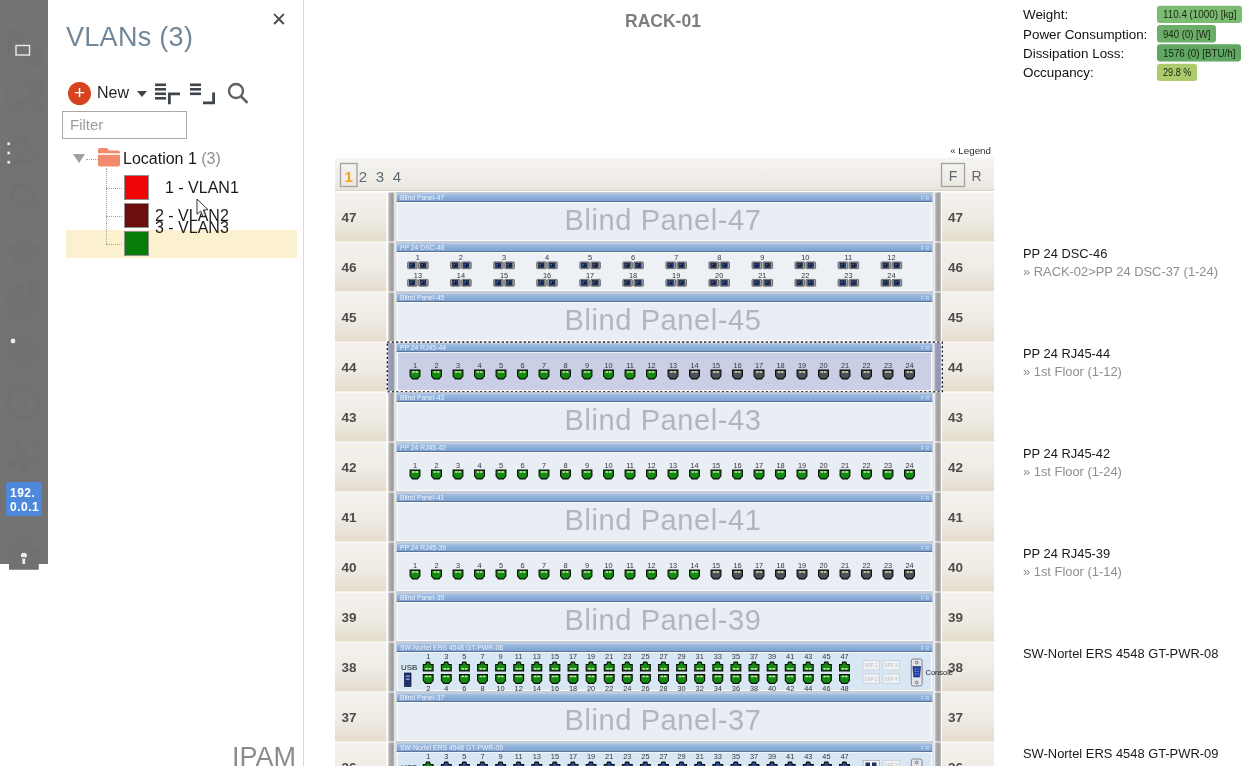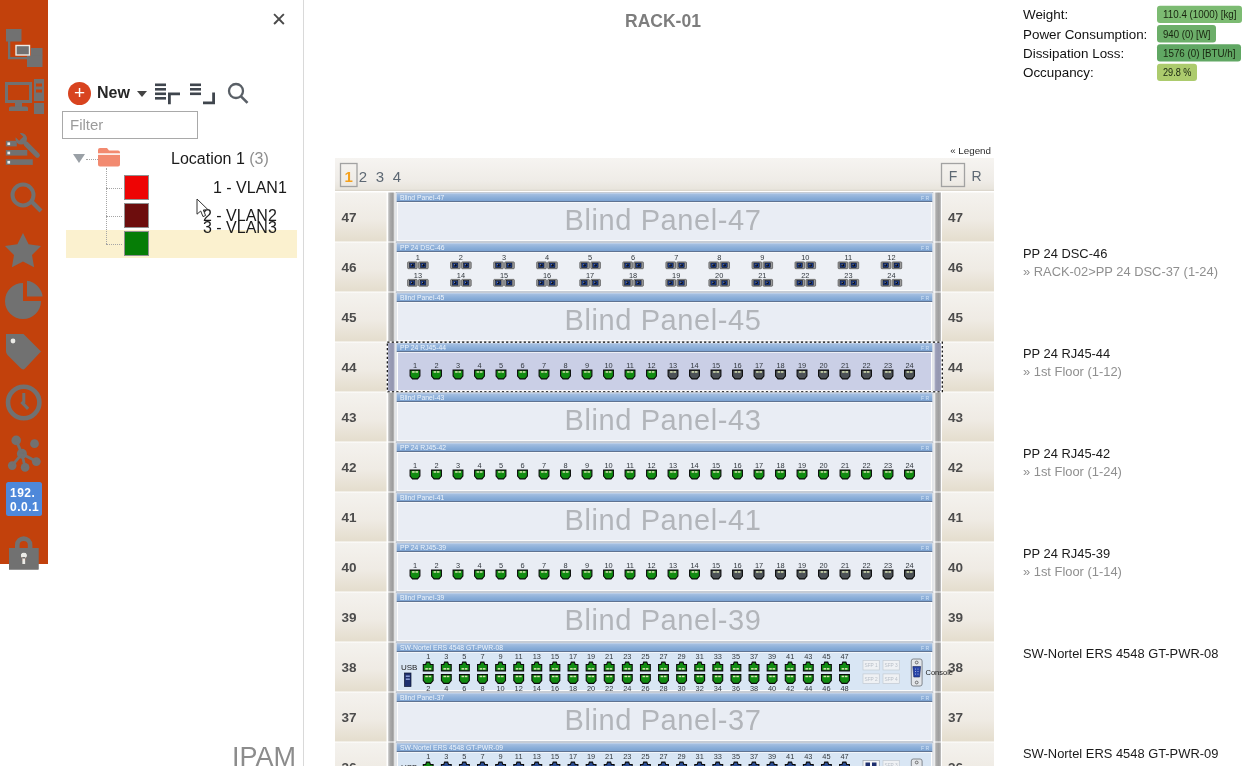--- a/index.html
+++ b/index.html
@@ -1,29 +1,29 @@
 <!DOCTYPE html>
 <html><head><meta charset="utf-8">
 <style>
 * { margin:0; padding:0; box-sizing:border-box; }
 html,body { width:1252px; height:766px; overflow:hidden; background:#fff;
   font-family:"Liberation Sans", sans-serif; position:relative; }
-#sidebar { position:absolute; left:0; top:0; width:48px; height:564px; background:#c2410c; }
+#sidebar { position:absolute; left:0; top:0; width:48px; height:564px; background:#737373; }
 #panel { position:absolute; left:48px; top:0; width:256px; height:766px; background:#fff;
   border-right:1px solid #d9d9d9; }
 #vtitle { position:absolute; left:18px; top:22px; font-size:27px; color:#72879a; letter-spacing:0.3px; }
 #xclose { position:absolute; left:223px; top:8px; font-size:19px; color:#4a4a4a; }
 #plusbtn { position:absolute; left:20px; top:82px; width:23px; height:23px; border-radius:50%;
   background:#d8431f; color:#fff; text-align:center; line-height:21px; font-size:19px; }
-#newtxt { position:absolute; left:49px; top:84px; font-size:16px; color:#262626;font-weight:bold; }
+#newtxt { position:absolute; left:49px; top:84px; font-size:16px; color:#262626; }
 #caret { position:absolute; left:89px; top:91px; width:0; height:0;
   border-left:5px solid transparent; border-right:5px solid transparent; border-top:6px solid #444; }
-#filter { position:absolute; left:14px; top:111px; width:136px; height:28px;
+#filter { position:absolute; left:14px; top:111px; width:125px; height:28px;
   border:1px solid #a9a9a9; font-size:15px; color:#9b9b9b; padding:4px 7px; }
-.trow { position:absolute; font-size:16px; color:#1a1a1a;margin-left:48px; }
+.trow { position:absolute; font-size:16px; color:#1a1a1a; }
 .sq { position:absolute; left:76px; width:25px; height:25px; border:1px solid #909090; }
 #hl { position:absolute; left:18px; top:229.5px; width:231px; height:28.5px; background:#fbf1cf; }
 .dotv { position:absolute; border-left:1px dotted #a5a5a5; width:0; }
 .doth { position:absolute; border-top:1px dotted #a5a5a5; height:0; }
 #ipam { position:absolute; left:0; top:742px; width:248px; text-align:right; font-size:27px; color:#8c8c8c; }
 .gray { color:#8f8f8f; }
 </style></head>
 <body>
 <div id="sidebar">
     <svg width="48" height="600" viewBox="0 0 48 600" style="position:absolute;left:0;top:0">
@@ -75,20 +75,21 @@
 <text x="10" y="511" font-family="Liberation Sans, sans-serif" font-size="12" font-weight="bold" fill="#fff" letter-spacing="0.5">0.0.1</text>
 <path d="M15,548 v-3 a8.7,8.7 0 0 1 17.4,0 v3 h-4.6 v-3 a4.1,4.1 0 0 0 -8.2,0 v3 Z"></path>
 <path d="M9,548 h29.5 v21.5 h-29.5 Z M21.5,556.5 a2.8,2.8 0 1 0 4.5,0 v0 Z" fill-rule="evenodd"></path>
 <rect x="22.2" y="557" width="3.2" height="7" fill="#ebebe7"></rect>
 <path d="M20.8,555.5 a3.1,3.1 0 1 1 6.2,0 a3.1,3.1 0 1 1 -6.2,0 Z" fill="#ebebe7"></path>
 <path d="M9,548 h29.5 v21.5 h-29.5 Z M20.8,555.5 a3.1,3.1 0 1 0 6.2,0 a3.1,3.1 0 1 0 -6.2,0 Z M22.2,557 h3.2 l0,7 h-3.2 Z" fill-rule="evenodd"></path>
 </g>
     </svg>
   </div>
 <div id="panel">
+  <div id="vtitle">VLANs (3)</div>
   <div id="xclose">✕</div>
   <div id="plusbtn">+</div>
   <div id="newtxt">New</div>
   <div id="caret"></div>
   <svg style="position:absolute;left:106px;top:81px" width="30" height="26">
     <g fill="#3f454d">
         <rect x="1" y="2.5" width="11" height="2.6"></rect>
         <rect x="1" y="7" width="11" height="2.6"></rect>
     <rect x="1" y="11.5" width="11" height="2.6"></rect>
         <rect x="1" y="16" width="11" height="2.6"></rect>

